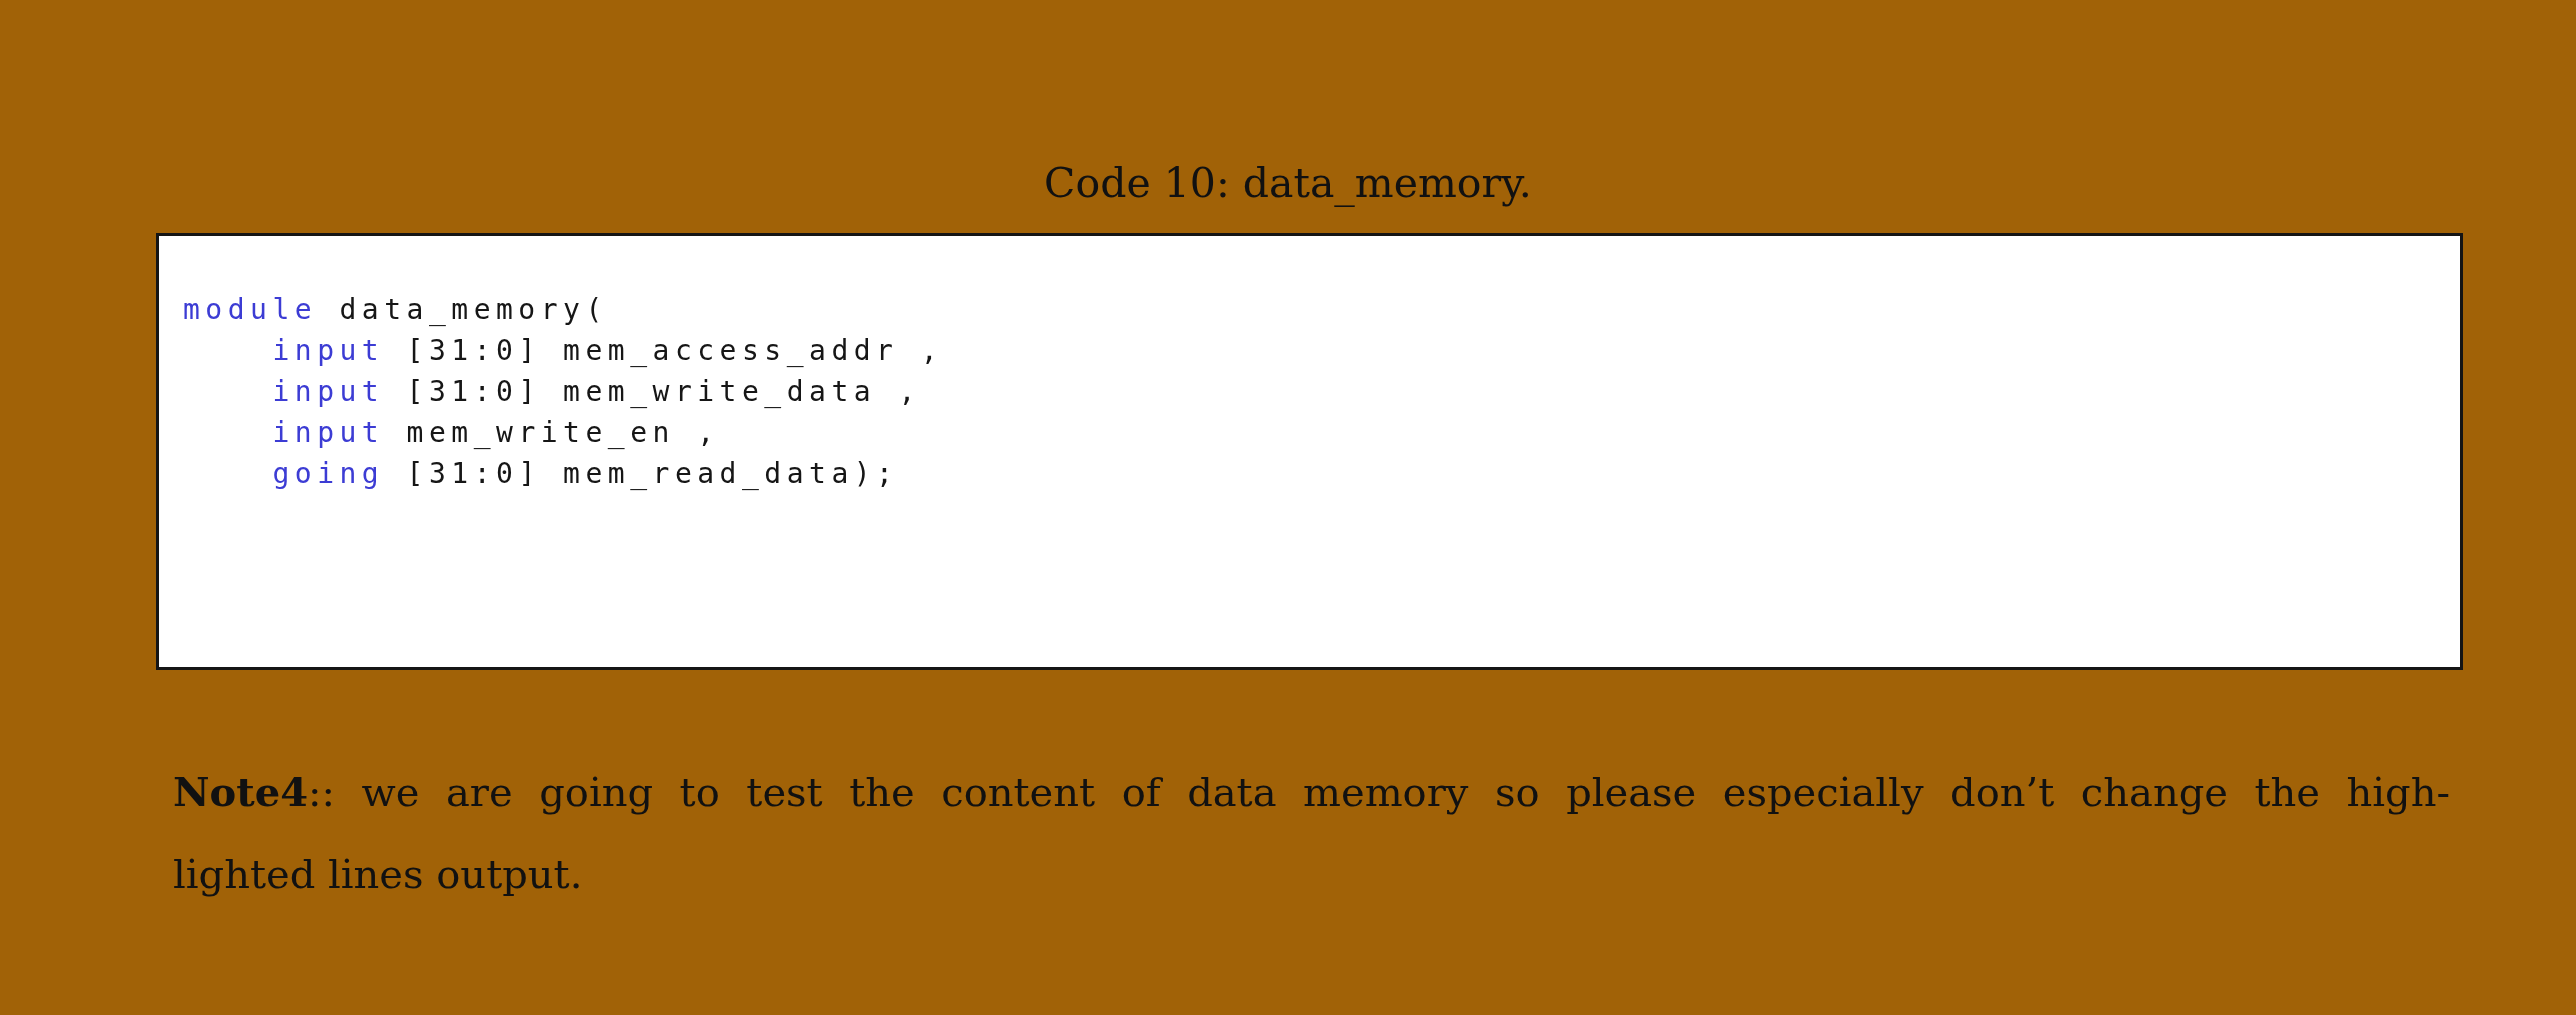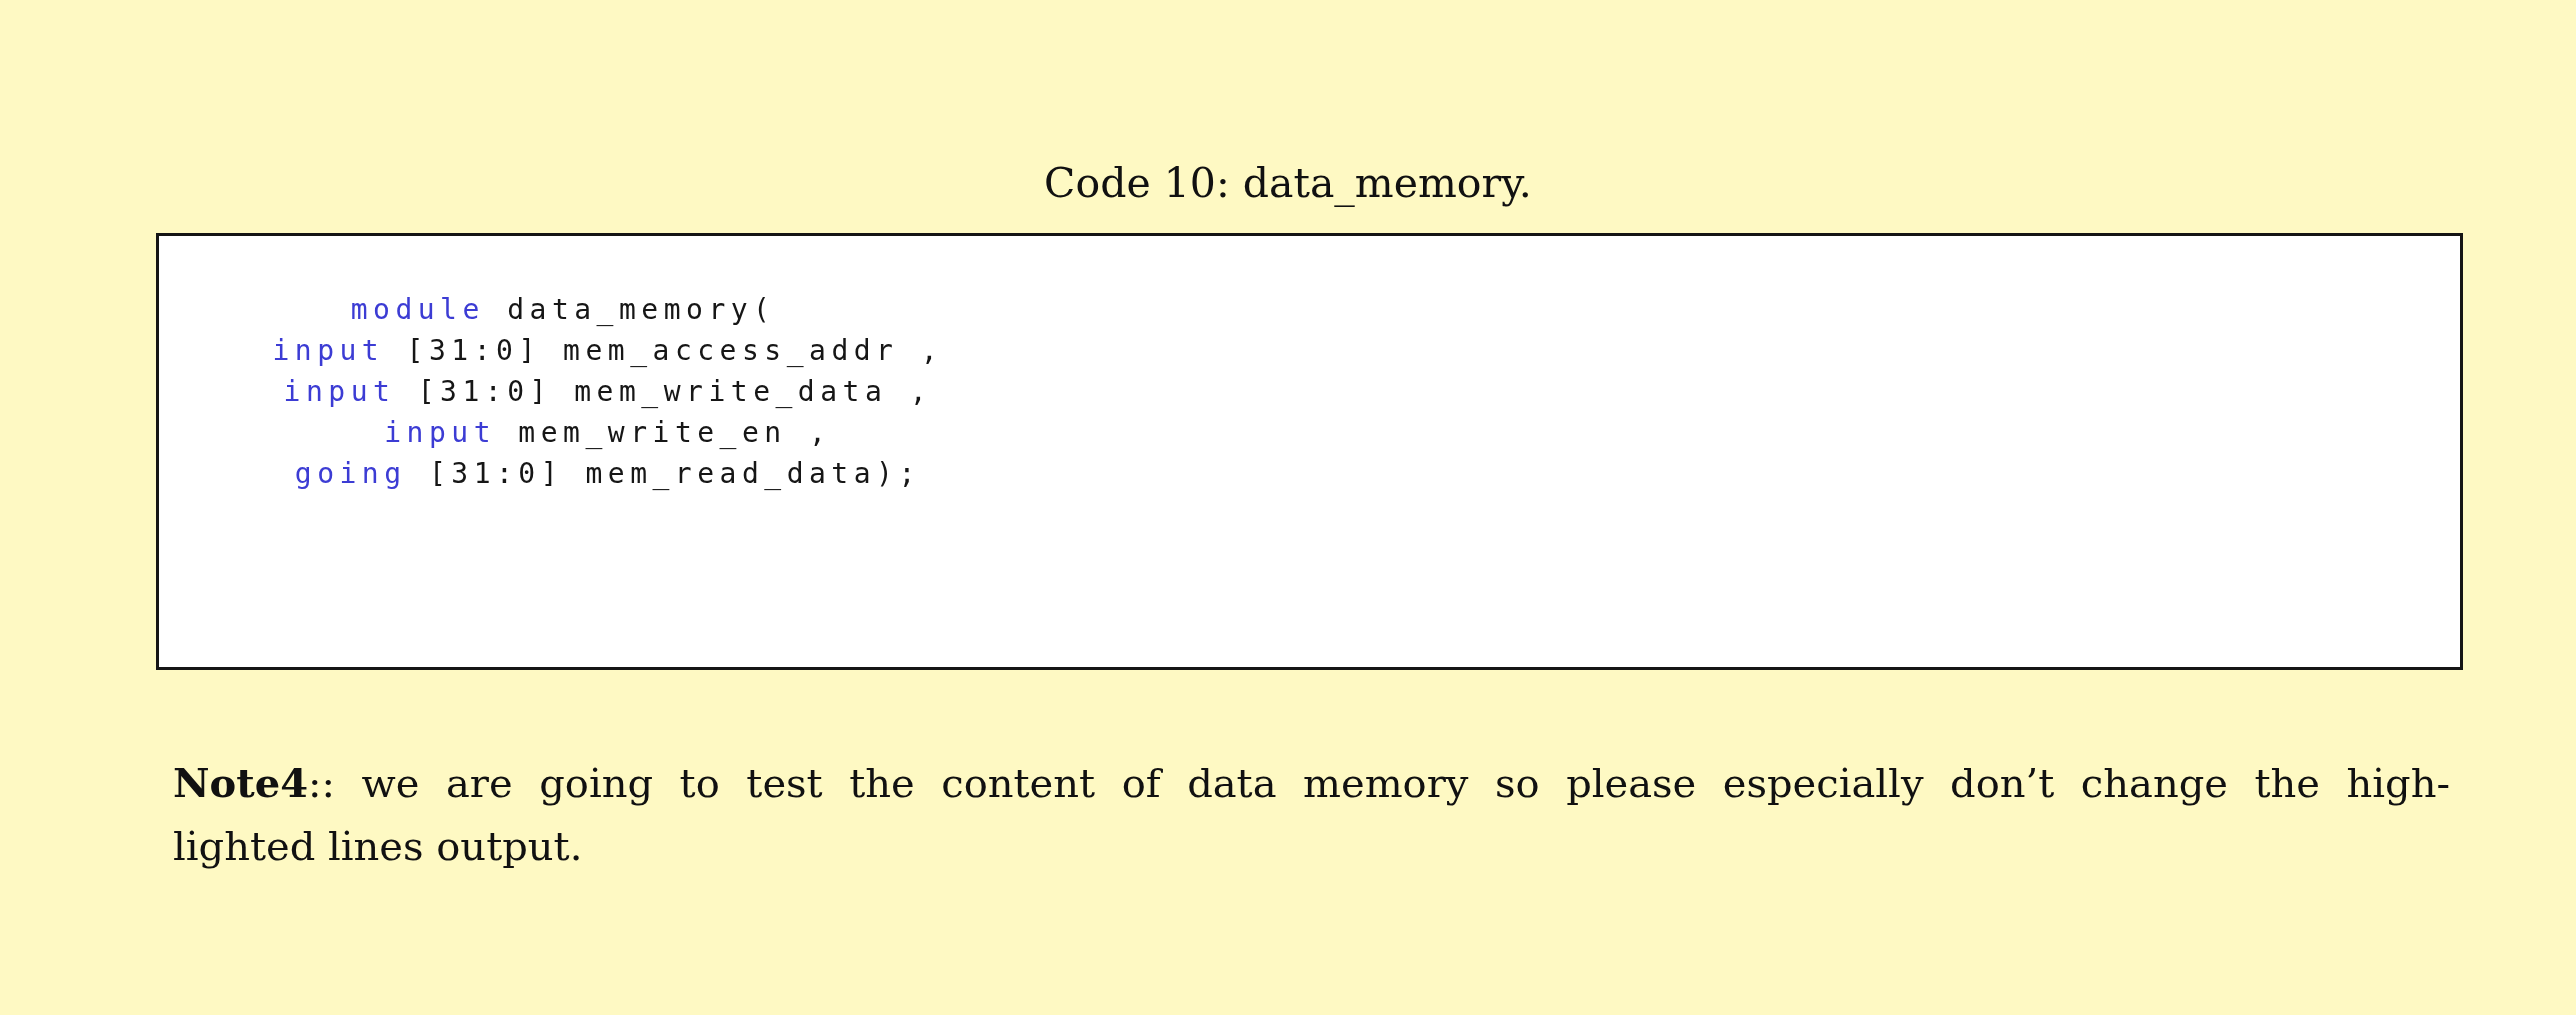--- a/index.html
+++ b/index.html
@@ -4,21 +4,21 @@
 <style>
   html, body {
     margin: 0;
     padding: 0;
     background: #ffffff;
   }
   .page {
     position: relative;
     width: 2576px;
     height: 1015px;
-    background: #fef9c3;
+    background: #a16207;
     overflow: hidden;
     font-family: "DejaVu Serif", serif;
     color: #111111;
   }
   .caption {
     position: absolute;
     top: 159px;
     left: 0;
     width: 2576px;
     text-align: center;
@@ -43,31 +43,30 @@
     top: 53px;
     font-family: "DejaVu Sans Mono", monospace;
     font-size: 28px;
     line-height: 41px;
     letter-spacing: 5.5px;
     color: #161616;
   }
   .code-line {
     white-space: pre;
     height: 41px;
-    text-align: center;
   }
   .code-line .kw { color: var(--kw-color, #3c3cd4); }
   .code-line .pl { color: #161616; }
   .note {
     position: absolute;
     left: 173px;
     top: 751px;
     width: 2277px;
     font-size: 40px;
-    line-height: 63px;
+    line-height: 82px;
     color: #111111;
   }
   .note-line-1 {
     text-align: justify;
     text-align-last: justify;
   }
   .note-line-2 {
     text-align: left;
   }
   .note-bold {

